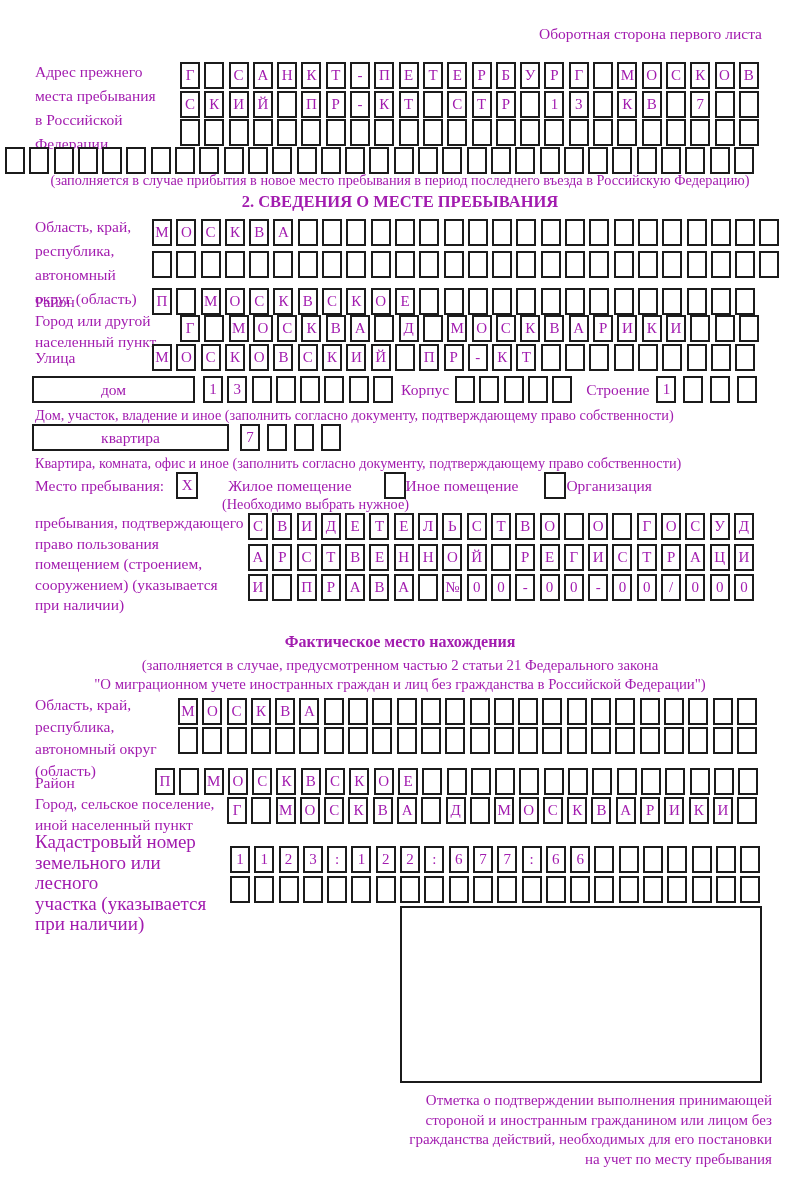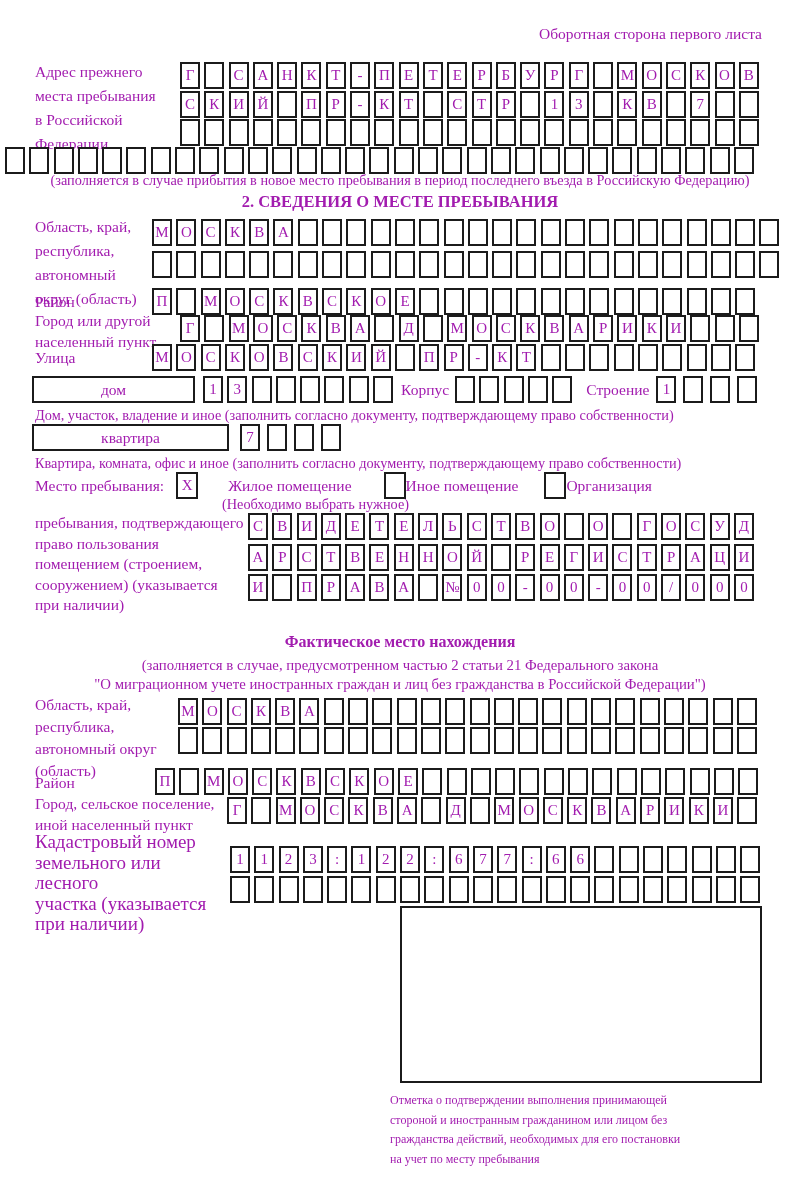--- a/index.html
+++ b/index.html
@@ -16,21 +16,21 @@
   .labelbox{flex:none;border:2px solid #1b1b1b;box-sizing:border-box;height:27px;
         display:flex;align-items:center;justify-content:center;font-size:15.5px;background:#fff;}
   .inlinetxt{font-size:15.5px;line-height:27px;white-space:nowrap;}
   .caption{font-size:14.3px;}
   .center{text-align:center;width:100%;left:0;}
   .bold{font-weight:bold;}
   .checkbox{flex:none;width:22px;height:27px;border:2px solid #1b1b1b;box-sizing:border-box;
         display:flex;align-items:center;justify-content:center;font-size:15px;background:#fff;}
   .flexrow{display:flex;align-items:center;}
   .stampbox{border:2px solid #1b1b1b;box-sizing:border-box;background:#fff;}
-  .stampcap{font-size:12px;line-height:19.5px;text-align:left;}
+  .stampcap{font-size:15px;line-height:19.5px;text-align:right;}
 </style>
 </head>
 <body>
 
 <div class="page">
 
   <div class="abs lbl" style="top:22px;right:38px;">Оборотная сторона первого листа</div>
 
   <div class="abs lbl" style="left:35px;top:60px;width:145px;">
       <div>Адрес прежнего</div>

